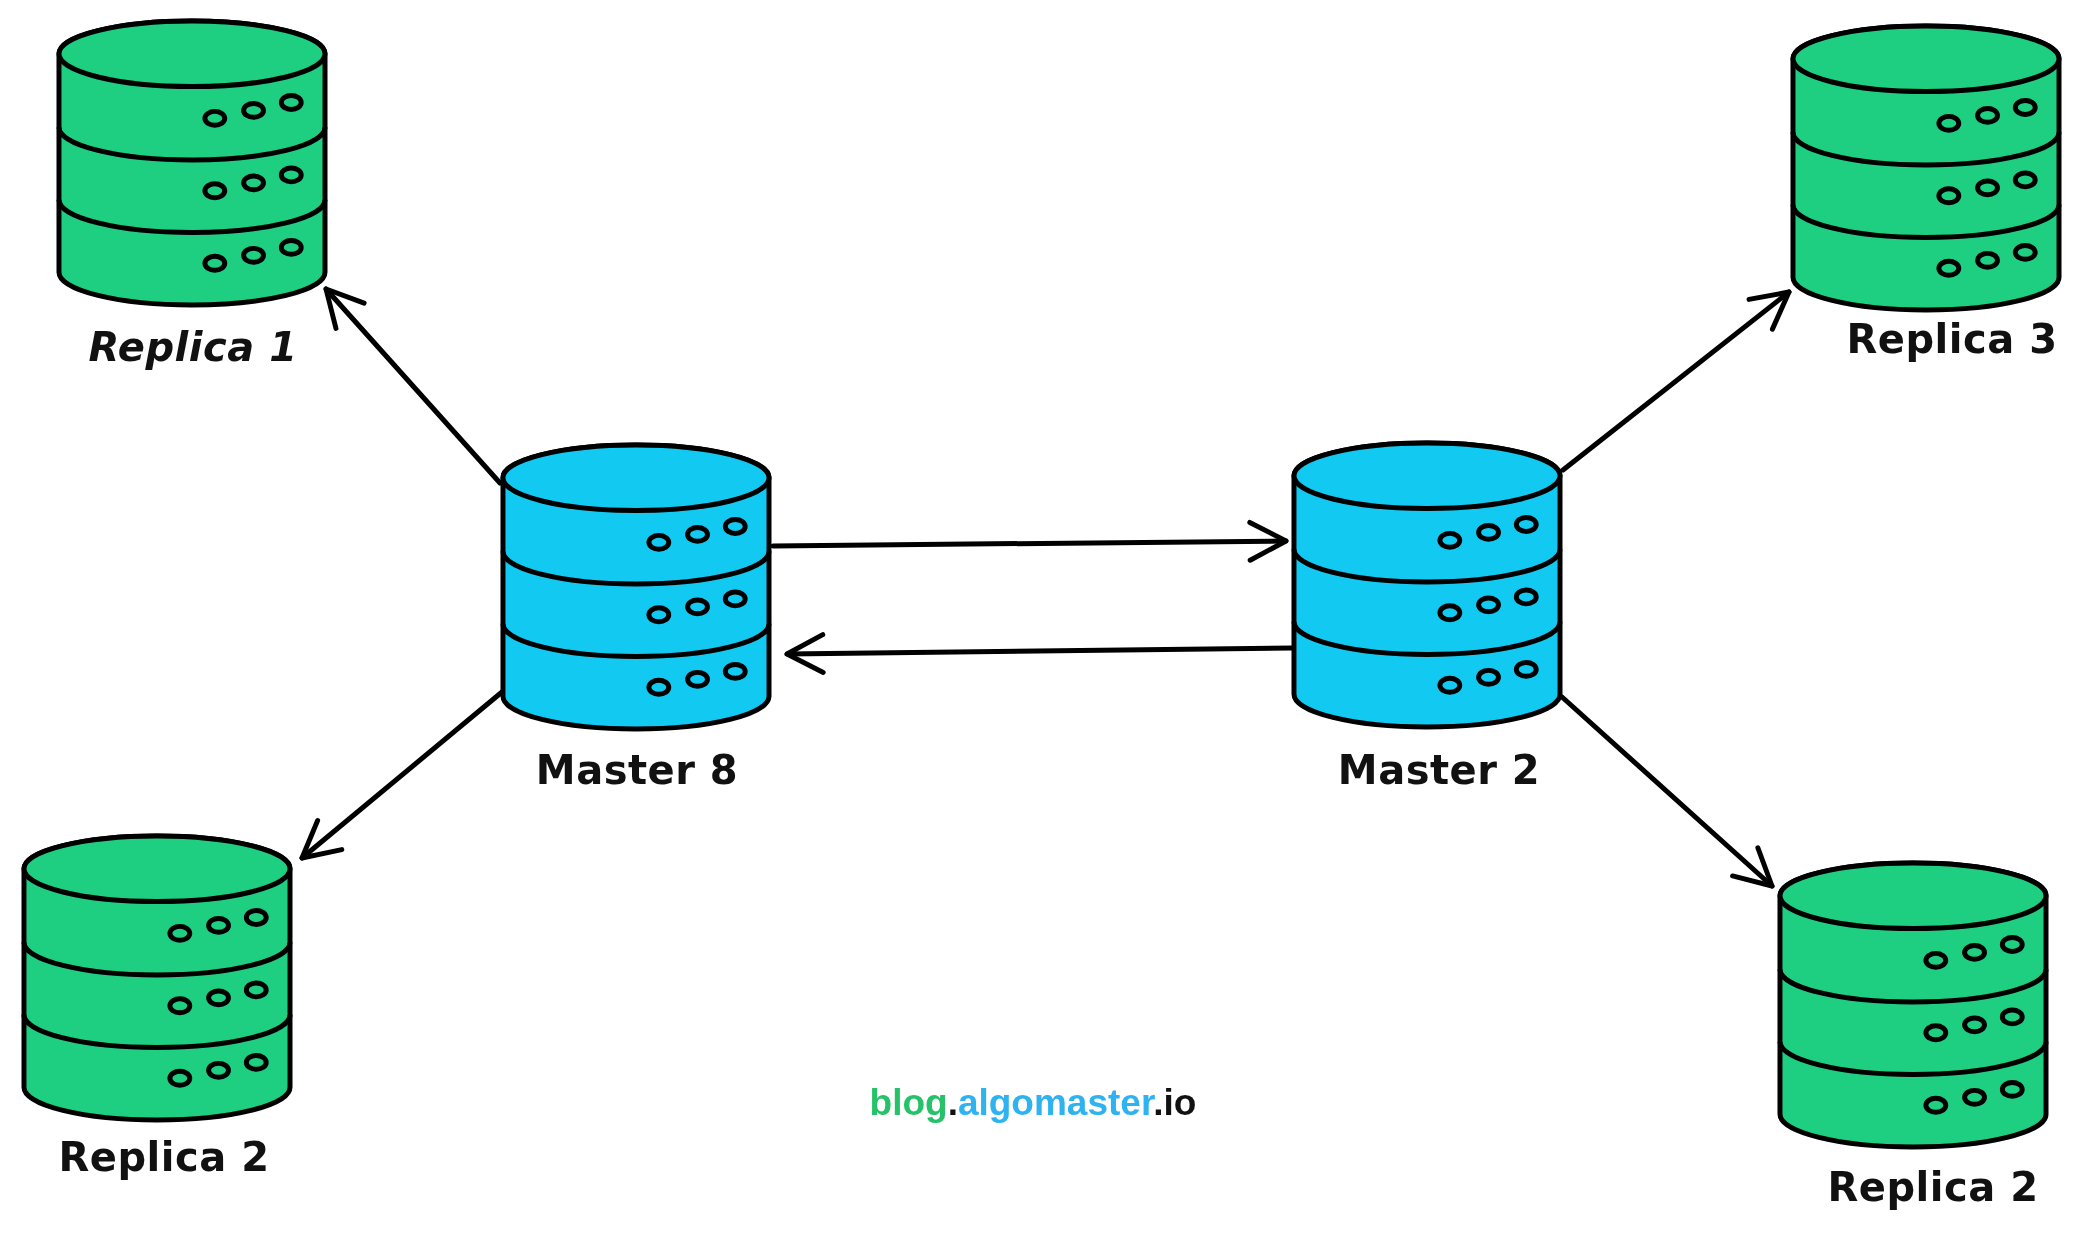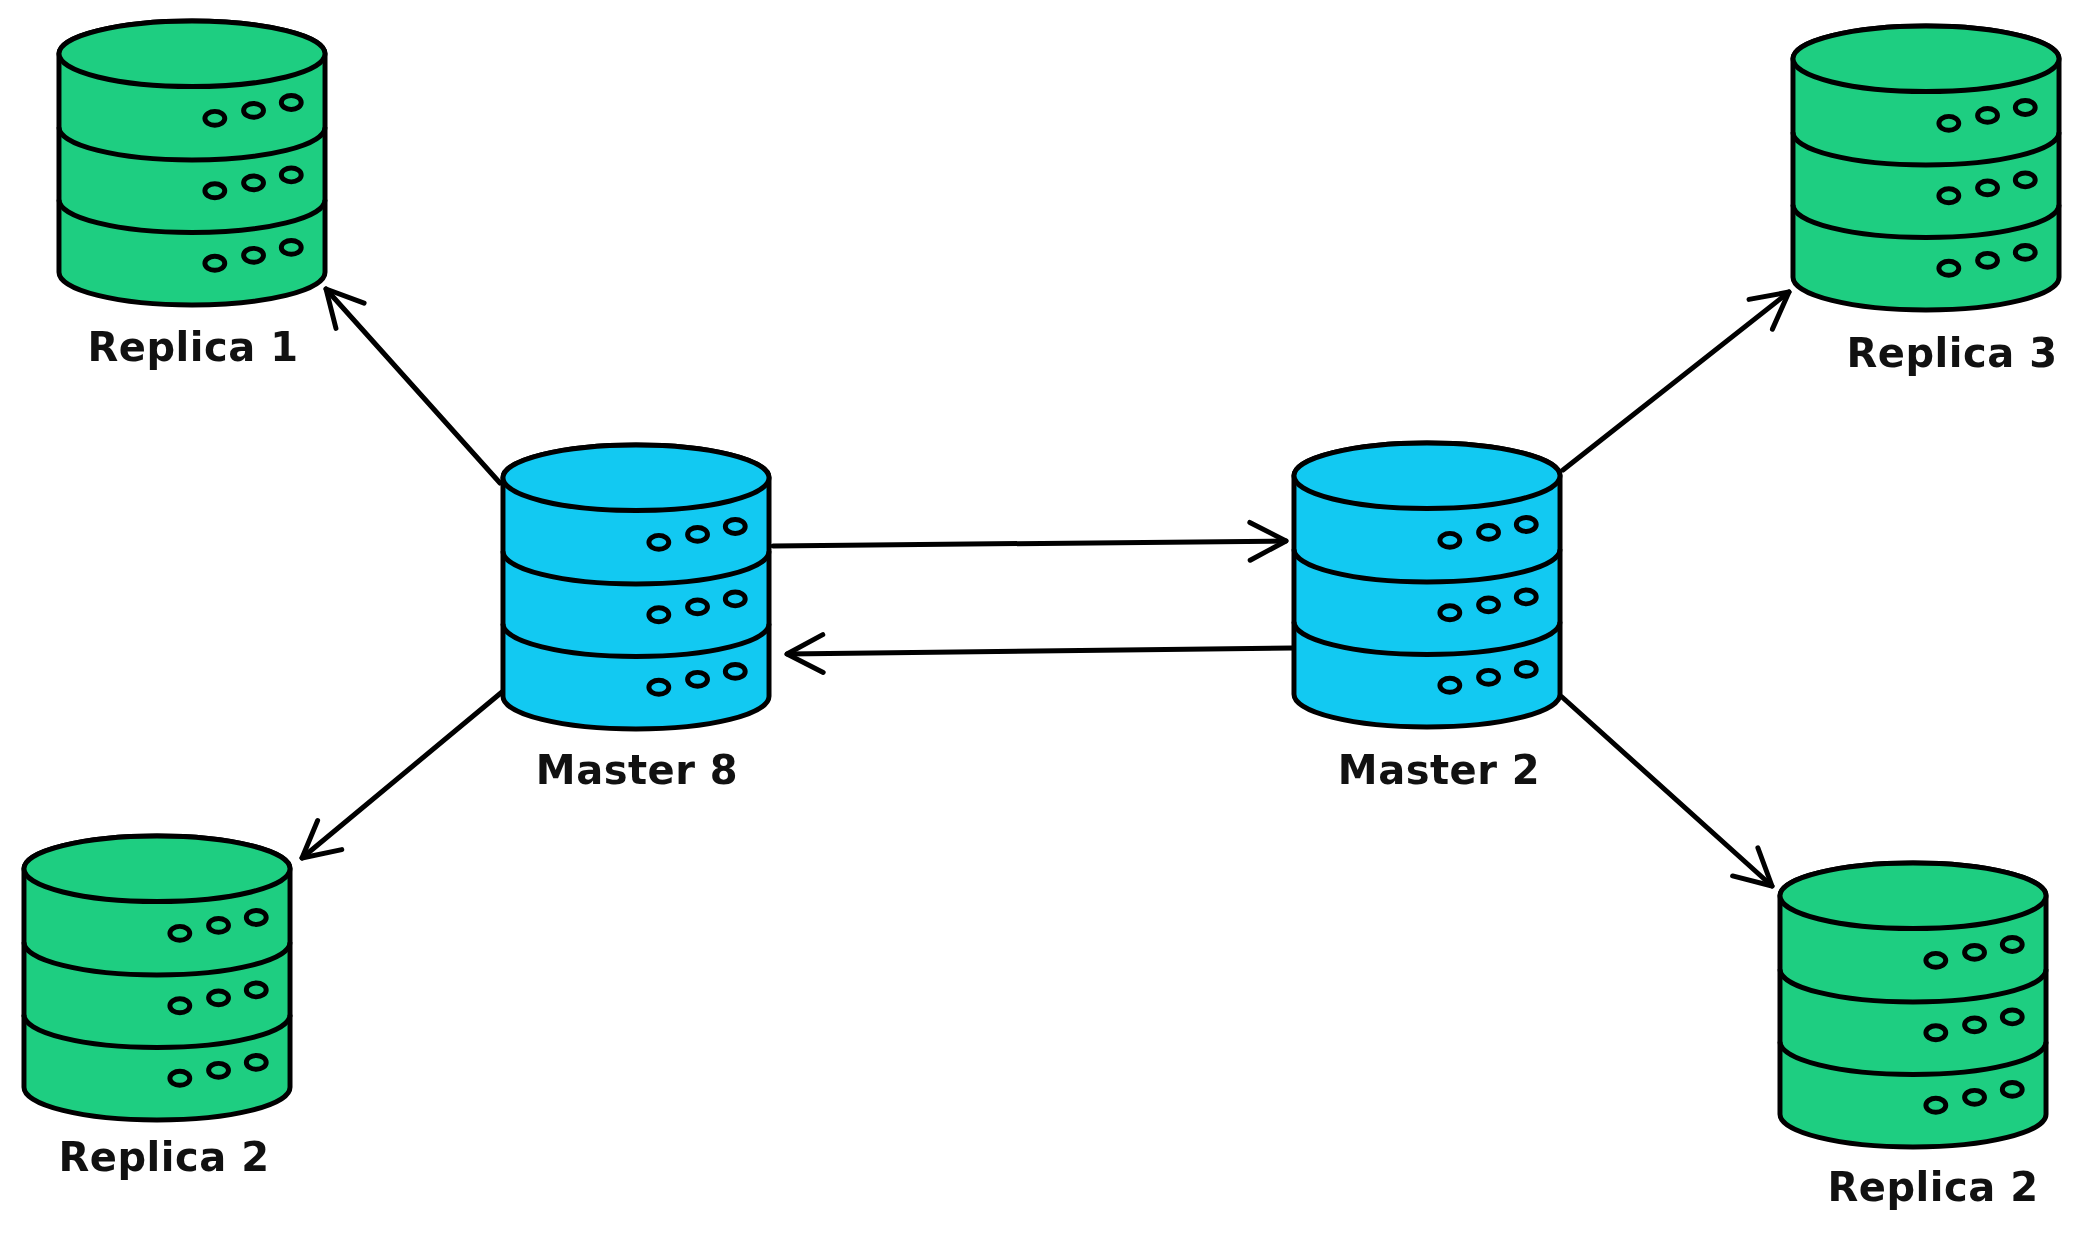--- a/index.html
+++ b/index.html
@@ -111,21 +111,24 @@
   <svg class="db db-green" style="left:1777px; top:860px;" viewBox="0 0 274 292">
     <use href="#db-cyl"></use>
   </svg>
   <svg class="db db-cyan" style="left:500px; top:442px;" viewBox="0 0 274 292">
     <use href="#db-cyl"></use>
   </svg>
   <svg class="db db-cyan" style="left:1291px; top:440px;" viewBox="0 0 274 292">
     <use href="#db-cyl"></use>
   </svg>
 
-  <div class="node-label" style="left:193px; top:347px;">Replica 1</div>
+  <div class="node-label" style="left:193px; top:347px;font-style:italic;">Replica 1</div>
   <div class="node-label" style="left:164px; top:1157px;">Replica 2</div>
-  <div class="node-label" style="left:1952px; top:353px;">Replica 3</div>
+  <div class="node-label" style="left:1952px; top:339px;">Replica 3</div>
   <div class="node-label" style="left:1933px; top:1187px;">Replica 2</div>
   <div class="node-label" style="left:637px; top:770px;">Master 8</div>
   <div class="node-label" style="left:1428px; top:770px;margin-left:11px;">Master 2</div>
 
+  <div class="footer">
+    <span class="c-green">blog</span><span class="c-dark">.</span><span class="c-blue">algomaster</span><span class="c-dark">.</span><span class="c-dark">io</span>
+  </div>
 
 </div>
 
 </body></html>

